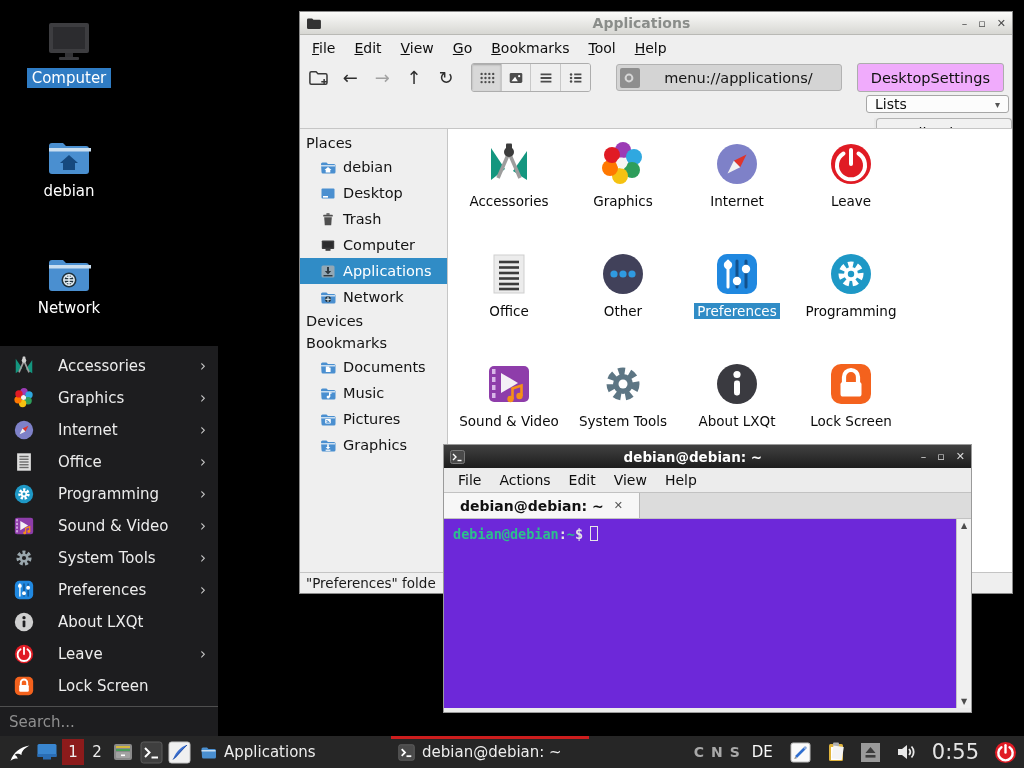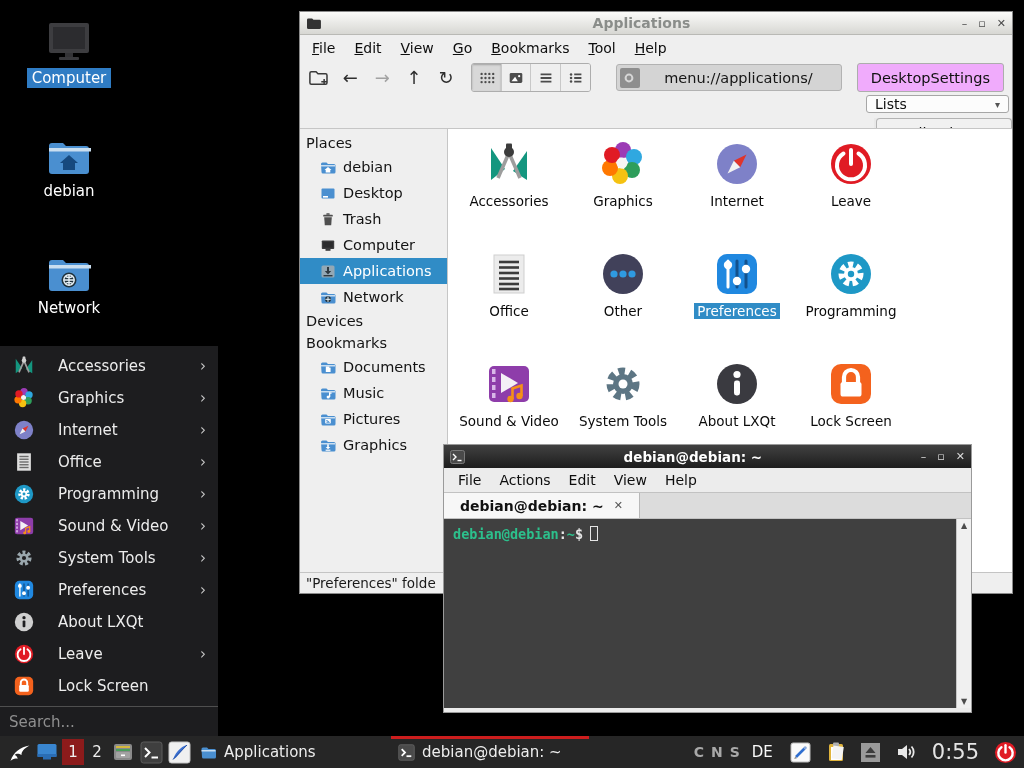--- a/index.html
+++ b/index.html
@@ -58,21 +58,21 @@
   
   #term { left:443px; top:444px; width:529px; height:269px; background:#ececec; border:1px solid #9a9a9a; z-index:5; }
   #term .titlebar { background:linear-gradient(#414141,#1d1d1d); }
   #term .titlebar .ttl { color:#fff; font-size:13.5px; }
   #term .winbtns { color:#dcdcdc; }
   .term-menubar { height:24px; display:flex; align-items:center; gap:18px; padding:0 14px; font-size:14px; color:#0d0d0d; background:#ececec; }
   .term-tabbar { height:27px; background:#dcdcdc; border-top:1px solid #c2c2c2; border-bottom:1px solid #c2c2c2; display:flex; }
   .term-tab { min-width:196px; background:#f7f7f7; border-right:1px solid #b8b8b8; display:flex; align-items:center; gap:10px; padding:0 16px; font-weight:bold; font-size:14px; color:#111; }
   .term-tab .tab-x { font-weight:normal; }
   .term-body { flex:1; display:flex; min-height:0; }
-  .term-screen { flex:1; background:#404040; padding:6px 9px; font-family:"DejaVu Sans Mono", monospace; font-size:13.5px; font-weight:bold; line-height:18px; }
+  .term-screen { flex:1; background:#6d28d9; padding:6px 9px; font-family:"DejaVu Sans Mono", monospace; font-size:13.5px; font-weight:bold; line-height:18px; }
   .p-green { color:#2cc08c; }
   .p-light { color:#e6e6e6; }
   .cursor { display:inline-block; width:8px; height:15px; border:1px solid #e6e6e6; margin-left:7px; vertical-align:-2px; }
   .term-scroll { width:15px; flex:0 0 auto; background:#f0f0f0; border-left:1px solid #c6c6c6; display:flex; flex-direction:column; justify-content:space-between; align-items:center; padding:2px 0; font-size:8px; color:#4c4c4c; }
   .term-foot { height:4px; flex:0 0 auto; background:#ececec; }
 
   
   #startmenu { position:absolute; left:0; top:346px; width:218px; height:390px; background:#1d1d1f; z-index:6; display:flex; flex-direction:column; padding-top:4px; }
   .mi { display:flex; align-items:center; height:32px; padding:0 12px 0 13px; color:#ededed; font-size:15px; }
   .mi .mi-ic { width:22px; height:22px; margin-right:23px; flex:0 0 auto; }

